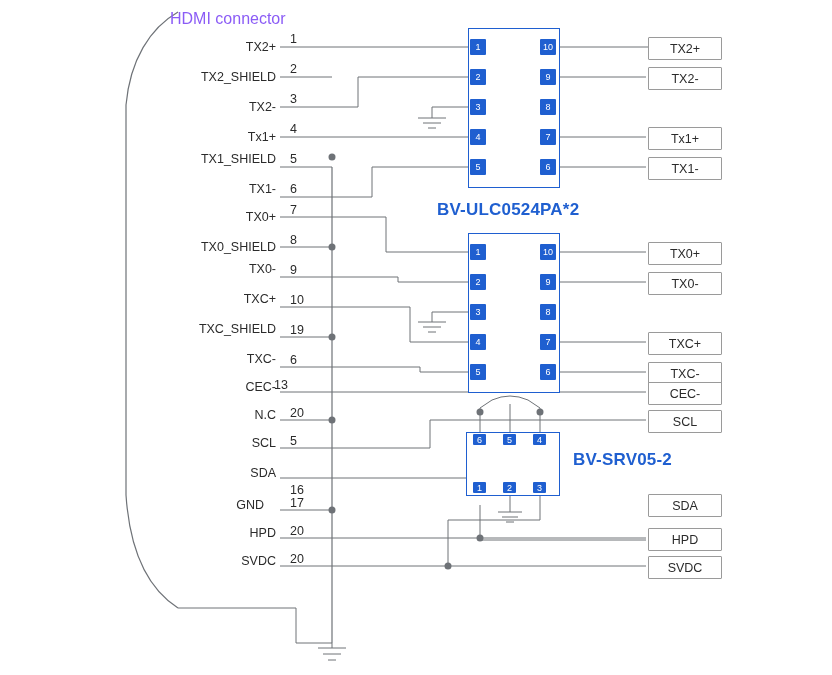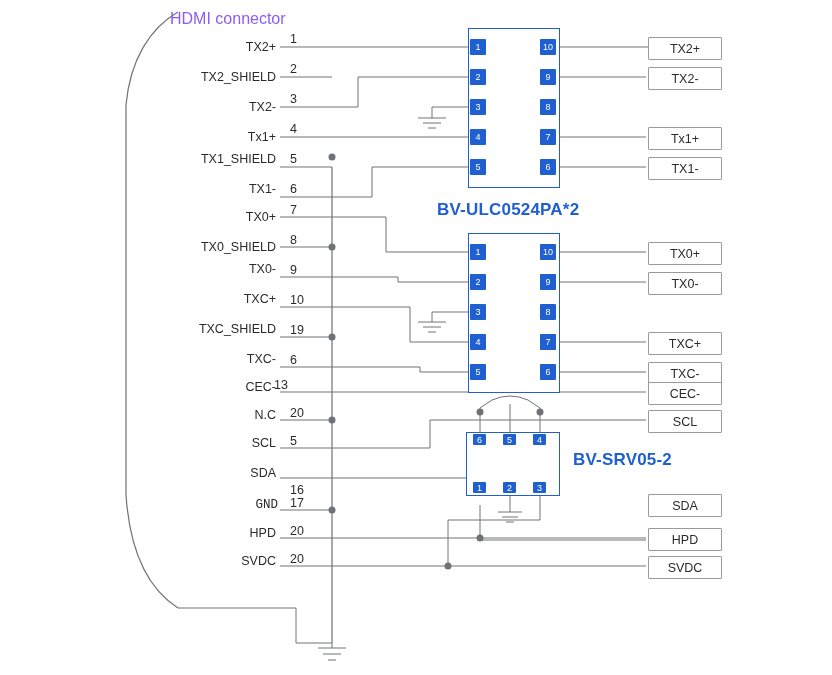--- a/index.html
+++ b/index.html
@@ -318,21 +318,21 @@
   <div class="lbl pin-name" style="left:180px; top:210px; width:96px;">TX0+</div>
   <div class="lbl pin-name" style="left:180px; top:240px; width:96px;">TX0_SHIELD</div>
   <div class="lbl pin-name" style="left:180px; top:262px; width:96px;">TX0-</div>
   <div class="lbl pin-name" style="left:180px; top:292px; width:96px;">TXC+</div>
   <div class="lbl pin-name" style="left:180px; top:322px; width:96px;">TXC_SHIELD</div>
   <div class="lbl pin-name" style="left:180px; top:352px; width:96px;">TXC-</div>
   <div class="lbl pin-name" style="left:180px; top:380px; width:96px;">CEC-</div>
   <div class="lbl pin-name" style="left:180px; top:408px; width:96px;">N.C</div>
   <div class="lbl pin-name" style="left:180px; top:436px; width:96px;">SCL</div>
   <div class="lbl pin-name" style="left:180px; top:466px; width:96px;">SDA</div>
-  <div class="lbl pin-name" style="left:182px; top:498px; width:96px;font-family:Liberation Mono, monospace;">GND</div>
+  <div class="lbl pin-name" style="left:168px; top:498px; width:96px;">GND</div>
   <div class="lbl pin-name" style="left:180px; top:526px; width:96px;">HPD</div>
   <div class="lbl pin-name" style="left:180px; top:554px; width:96px;">SVDC</div>
 
   <div class="lbl pin-num" style="left:290px; top:32px;">1</div>
   <div class="lbl pin-num" style="left:290px; top:62px;">2</div>
   <div class="lbl pin-num" style="left:290px; top:92px;">3</div>
   <div class="lbl pin-num" style="left:290px; top:122px;">4</div>
   <div class="lbl pin-num" style="left:290px; top:152px;">5</div>
   <div class="lbl pin-num" style="left:290px; top:182px;">6</div>
   <div class="lbl pin-num" style="left:290px; top:203px;">7</div>

